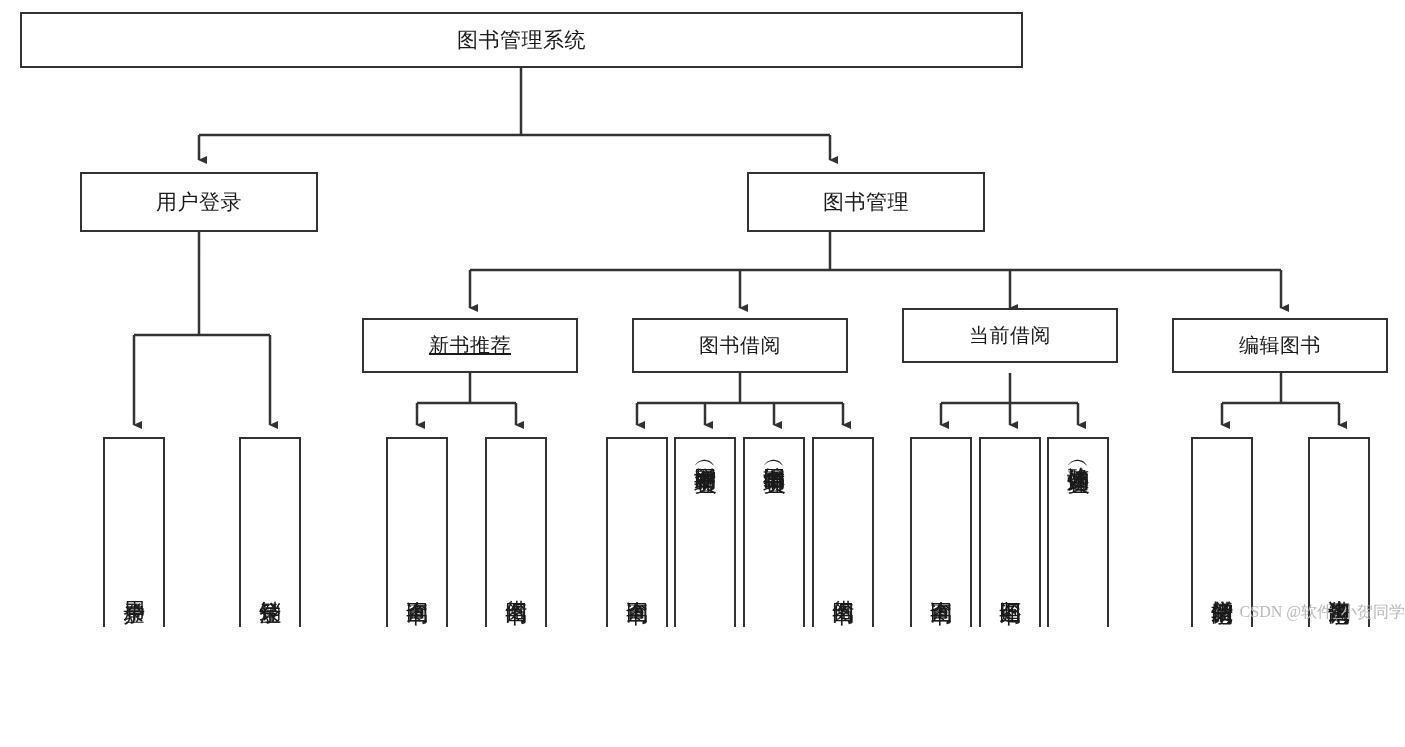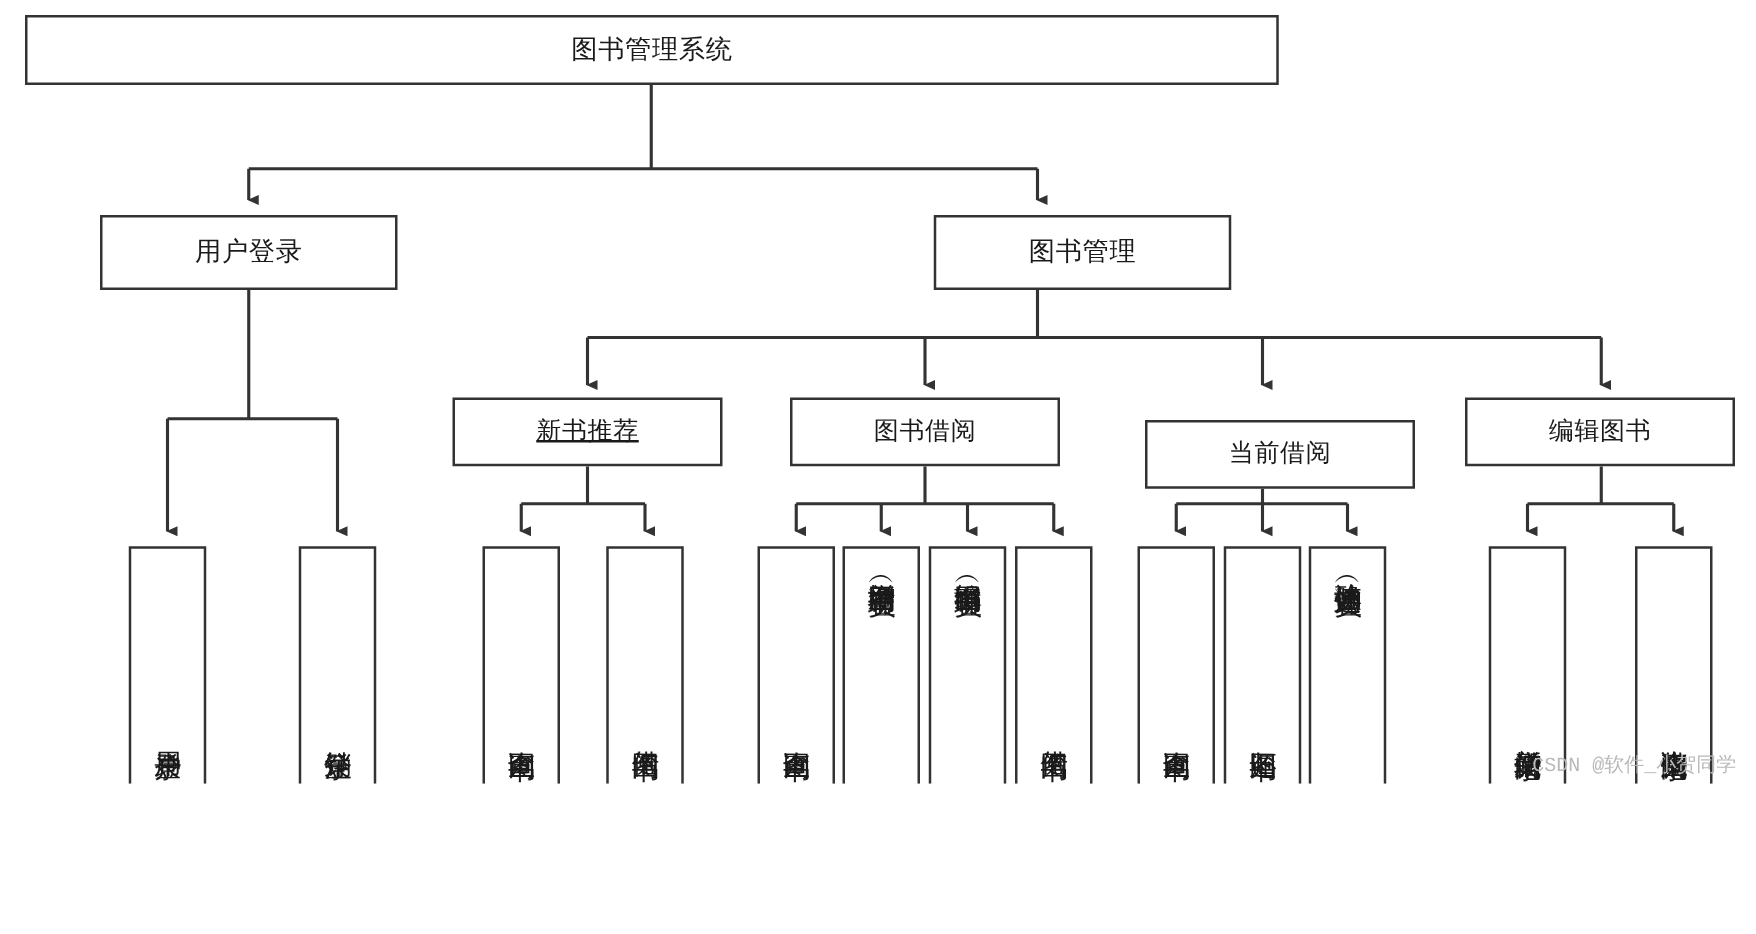--- a/index.html
+++ b/index.html
@@ -69,27 +69,27 @@
   }
   .node-leaf.leaf-centered .node-label {
     margin-top: 0;
   }
   .node-leaf.leaf-centered {
     align-items: center;
     padding-top: 0;
   }
   #watermark {
     position: absolute;
-    right: 16px;
+    right: 0;
     bottom: 4px;
     font-size: 16px;
     color: #b9b9b9;
     z-index: 5;
     white-space: nowrap;
-    font-family: Liberation Mono, monospace;
+    font-family: Liberation Serif, serif;
   }
 </style>
 </head>
 <body>
 
 <div id="diagram-root">
 
   <svg id="edges-layer" viewBox="0 0 1405 747" width="1405" height="747" xmlns="http://www.w3.org/2000/svg">
     <defs>
       <marker id="arrowhead" markerWidth="9" markerHeight="9" refX="4" refY="8" orient="auto" markerUnits="userSpaceOnUse">
@@ -165,21 +165,21 @@
   </div>
 
   <div class="node node-level2" style="left:362px; top:318px; width:216px; height:55px;text-decoration:underline;">
     <span class="node-label">新书推荐</span>
   </div>
 
   <div class="node node-level2" style="left:632px; top:318px; width:216px; height:55px;">
     <span class="node-label">图书借阅</span>
   </div>
 
-  <div class="node node-level2" style="left:902px; top:336px; width:216px; height:55px;margin-left:14px;">
+  <div class="node node-level2" style="left:902px; top:308px; width:216px; height:55px;">
     <span class="node-label">当前借阅</span>
   </div>
 
   <div class="node node-level2" style="left:1172px; top:318px; width:216px; height:55px;">
     <span class="node-label">编辑图书</span>
   </div>
 
   <div class="node node-leaf leaf-centered" style="left:103px; top:437px; width:62px; height:296px;">
     <span class="node-label">用户登录</span>
   </div>

